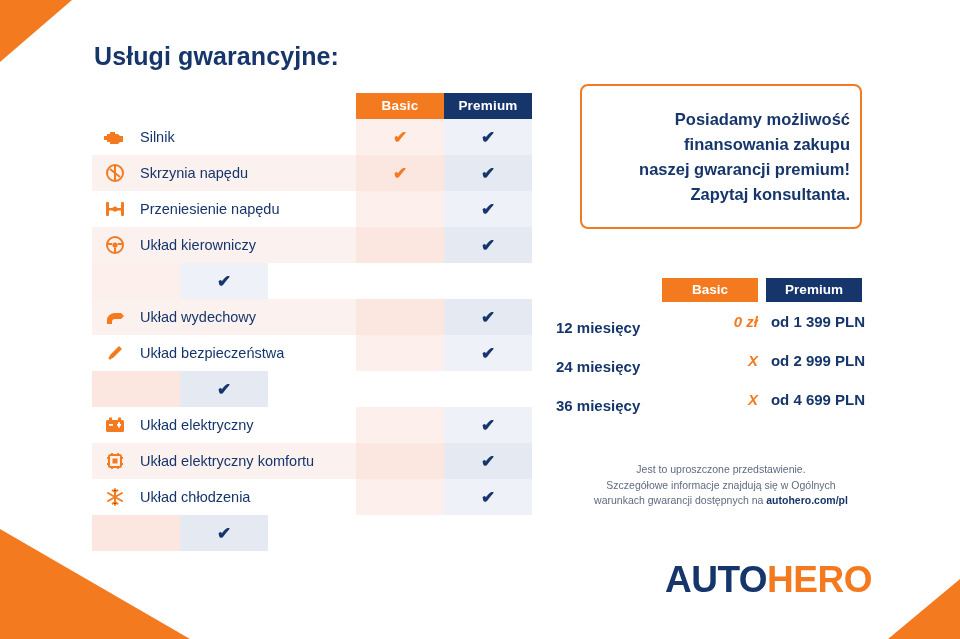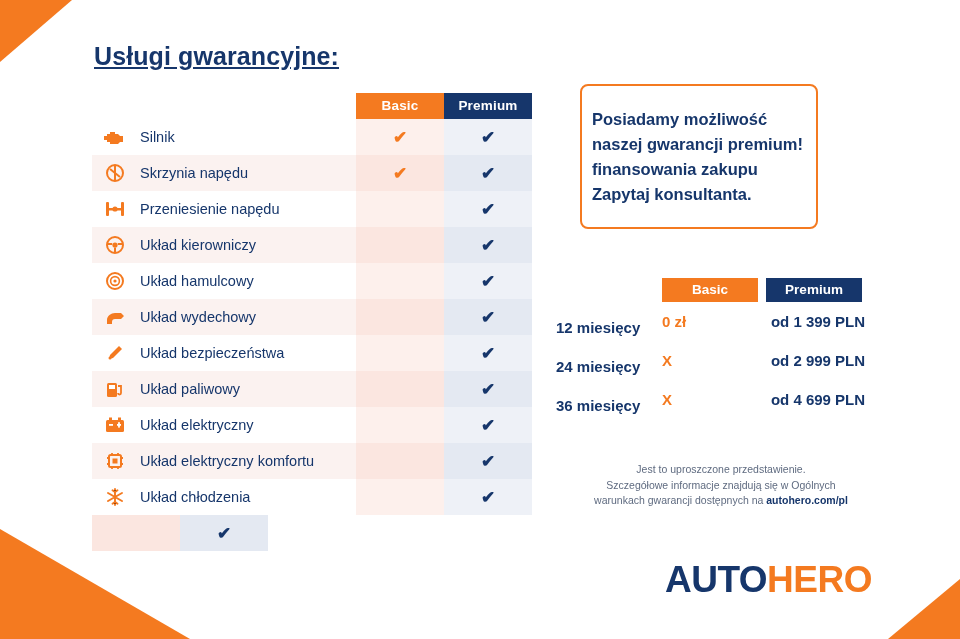--- a/index.html
+++ b/index.html
@@ -51,21 +51,20 @@
     left: 92px;
     top: 42px;
     width: 446px;
   }
   .title {
     font-size: 25px;
     font-weight: bold;
     color: #16366b;
     margin: 0 0 22px 2px;
     letter-spacing: 0.1px;
-    text-decoration: underline;
   }
 
   .table {
     position: relative;
     width: 440px;
   }
   .col-head-row {
     display: flex;
     justify-content: flex-end;
     height: 26px;
@@ -132,28 +131,28 @@
     line-height: 1;
   }
   .check.orange { color: #f47a20; }
   .check.navy { color: #16366b; }
 
   
   .promo-box {
     position: absolute;
     left: 580px;
     top: 84px;
-    width: 238px;
+    width: 282px;
     height: 145px;
     border: 2px solid #f47a20;
     border-radius: 8px;
     box-sizing: border-box;
     display: flex;
     flex-direction: column;
-    align-items: flex-start;
+    align-items: flex-end;
     justify-content: center;
     text-align: center;
     padding: 6px 10px;
   }
   .promo-line {
     font-size: 16.5px;
     font-weight: bold;
     color: #16366b;
     line-height: 25px;
     white-space: nowrap;
@@ -188,24 +187,25 @@
   .price-row .term {
     width: 106px;
     font-size: 15px;
     font-weight: bold;
     color: #16366b;
     white-space: nowrap;
     margin-top: 12px;
   }
   .price-row .basic-val {
     width: 96px;
-    text-align: left;
+    text-align: right;
     font-size: 15px;
     font-weight: bold;
     color: #f47a20;
+    font-style: italic;
   }
   .price-row .premium-val {
     width: 96px;
     margin-left: 12px;
     text-align: center;
     font-size: 15px;
     font-weight: bold;
     color: #16366b;
     white-space: nowrap;
   }
@@ -327,30 +327,20 @@
           </div>
           <div class="cell basic-col">
               <span class="check orange"></span>
             </div>
           <div class="cell premium-col">
               <span class="check navy">✔</span>
             </div>
         </div>
 
         <div class="row">
-          <div class="label-cell">
-            <span class="icon">
-              <svg width="20" height="20" viewBox="0 0 20 20">
-                  <circle cx="10" cy="10" r="8" fill="none" stroke="#f47a20" stroke-width="2"></circle>
-                  <circle cx="10" cy="10" r="4.4" fill="none" stroke="#f47a20" stroke-width="1.6"></circle>
-                  <circle cx="10" cy="10" r="1.6" fill="#f47a20"></circle>
-                </svg>
-            </span>
-            <span class="label">Układ hamulcowy</span>
-          </div>
           <div class="cell basic-col">
               <span class="check orange"></span>
             </div>
           <div class="cell premium-col">
               <span class="check navy">✔</span>
             </div>
         </div>
 
         <div class="row alt">
           <div class="label-cell">
@@ -381,30 +371,20 @@
           </div>
           <div class="cell basic-col">
               <span class="check orange"></span>
             </div>
           <div class="cell premium-col">
               <span class="check navy">✔</span>
             </div>
         </div>
 
         <div class="row alt">
-          <div class="label-cell">
-            <span class="icon">
-              <svg width="20" height="20" viewBox="0 0 20 20">
-                  <rect x="2" y="4" width="10" height="14" rx="1.5" fill="#f47a20"></rect>
-                  <rect x="4" y="6" width="6" height="4" fill="#ffffff"></rect>
-                  <path d="M13 7h3v7a1.5 1.5 0 0 1-3 0" fill="none" stroke="#f47a20" stroke-width="1.8"></path>
-                </svg>
-            </span>
-            <span class="label">Układ paliwowy</span>
-          </div>
           <div class="cell basic-col">
               <span class="check orange"></span>
             </div>
           <div class="cell premium-col">
               <span class="check navy">✔</span>
             </div>
         </div>
 
         <div class="row">
           <div class="label-cell">
@@ -475,22 +455,22 @@
               <span class="check navy">✔</span>
             </div>
         </div>
 
       </div>
     </div>
   </div>
 
   <div class="promo-box">
     <div class="promo-line">Posiadamy możliwość</div>
+    <div class="promo-line">finansowania zakupu</div>
     <div class="promo-line">naszej gwarancji premium!</div>
-    <div class="promo-line">finansowania zakupu</div>
     <div class="promo-line">Zapytaj konsultanta.</div>
   </div>
 
   <div class="price-table">
     <div class="price-head">
       <div class="ph basic">Basic</div>
       <div class="ph premium">Premium</div>
     </div>
 
     <div class="price-row">

